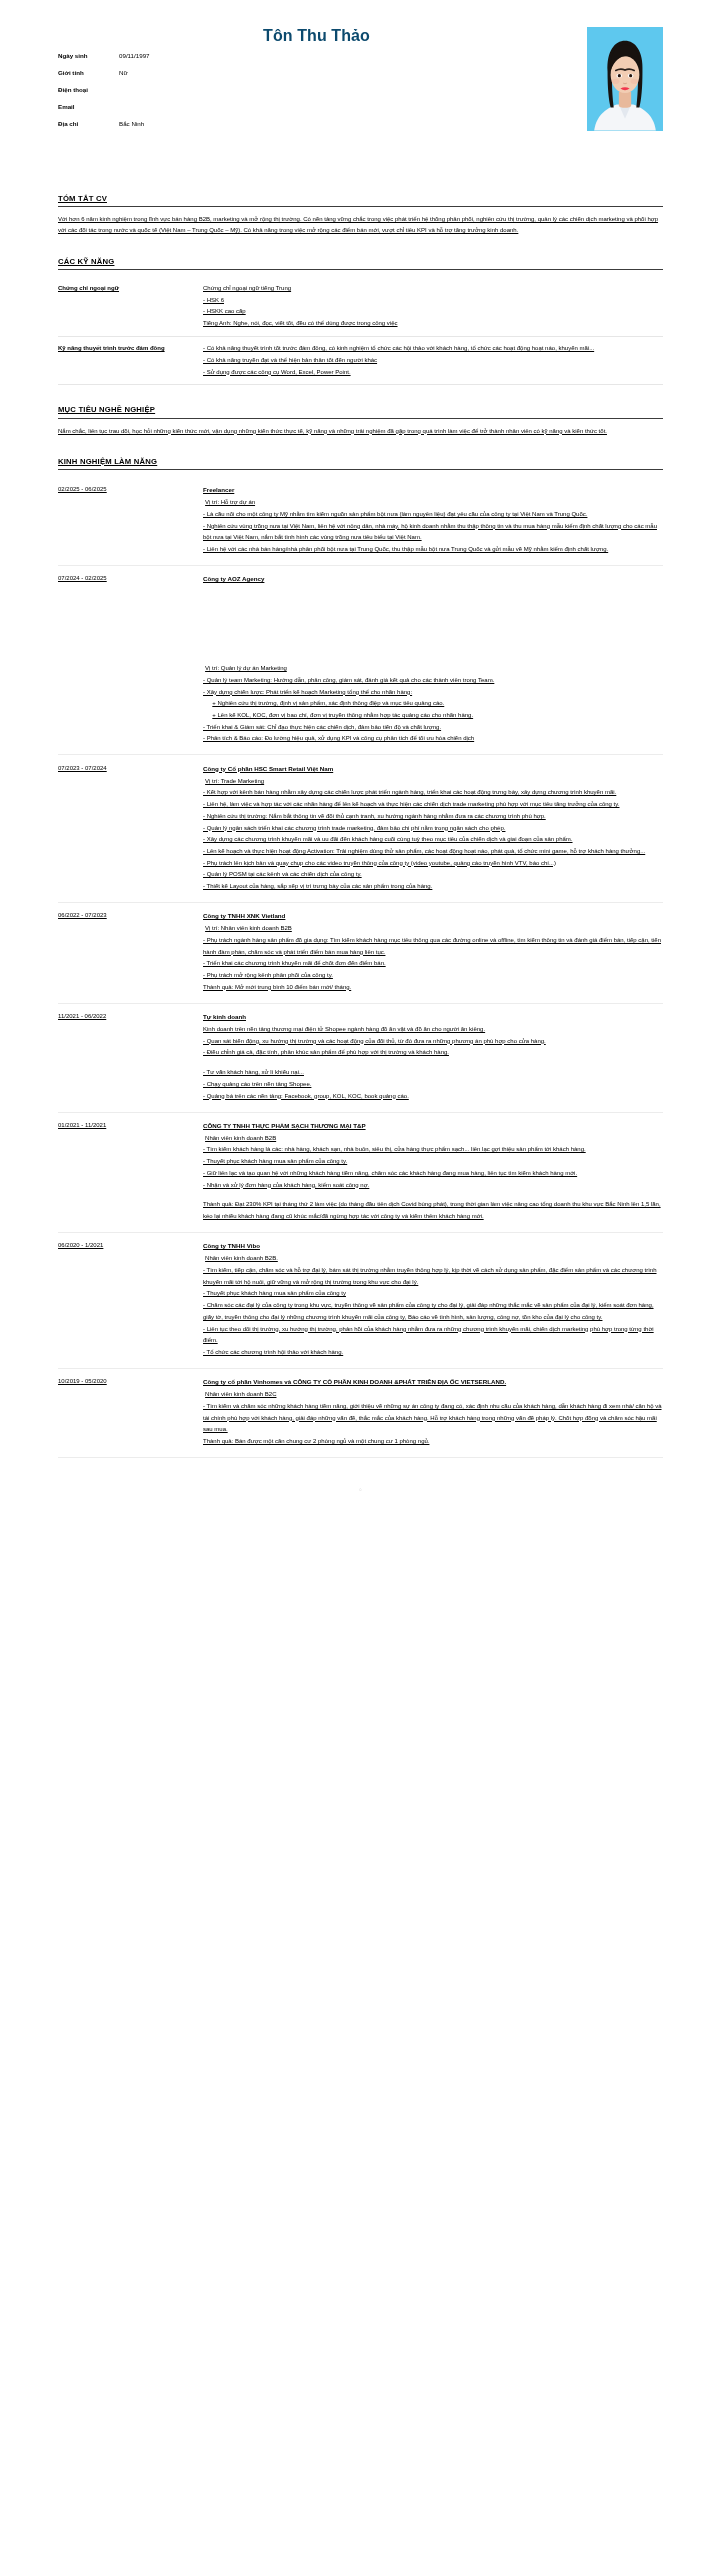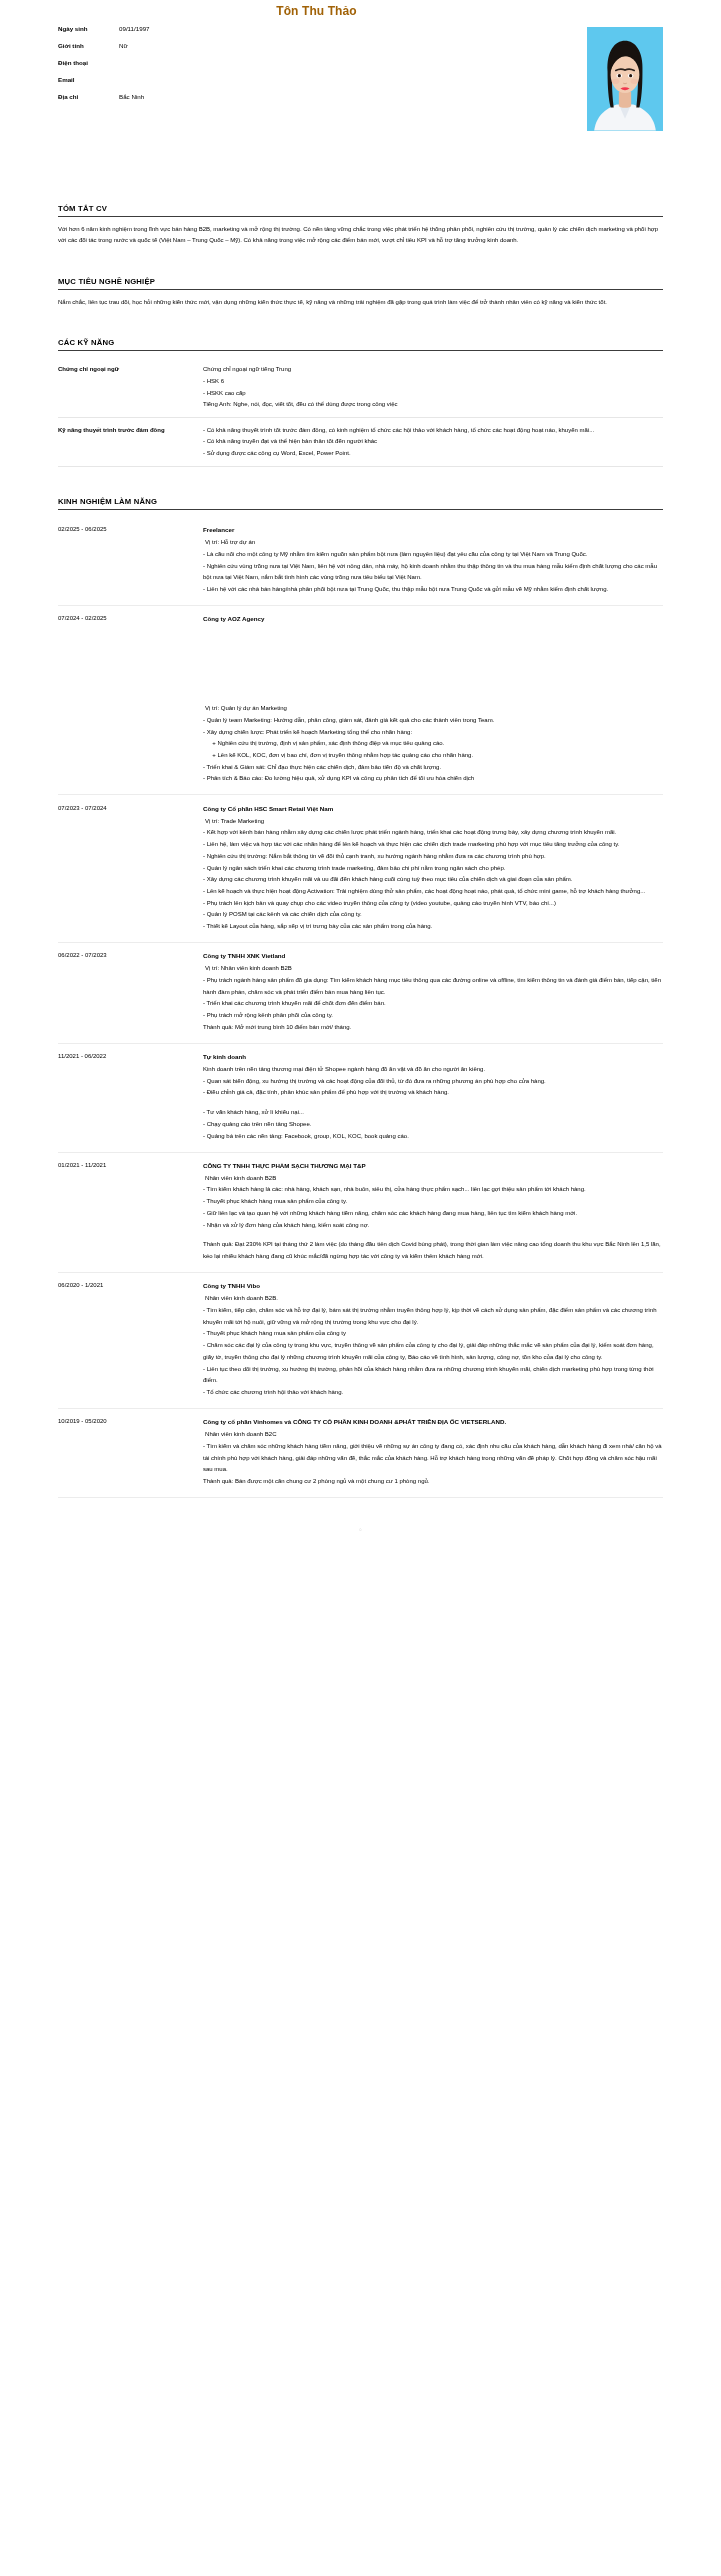--- a/index.html
+++ b/index.html
@@ -22,26 +22,26 @@
     padding: 0 58px 31px 58px;
   }
 
   
   .header {
     position: relative;
     padding-top: 4.1px;
     min-height: 170px;
   }
   .name {
-    font-size: 12px;
+    font-size: 16px;
     font-weight: bold;
-    color: #a16207;
+    color: #0c4a6e;
     text-align: center;
     letter-spacing: 0.1px;
-    margin: 0 0 0 0;
+    margin: 23px 0 0 0;
     padding-right: 88px;
   }
   .info-table {
     margin-top: 7.2px;
     width: 289px;
   }
   .info-row {
     display: flex;
     align-items: baseline;
     min-height: 15.5px;
@@ -64,21 +64,22 @@
     right: 0;
     width: 76px;
     height: 104px;
     overflow: hidden;
     background: #5ec8ee;
   }
   .photo svg { display: block; }
 
   
   .section {
-    margin-top: 30px;
+    margin-top: 20px;
+    text-decoration: underline;
   }
   .section-title {
     font-size: 7.7px;
     font-weight: bold;
     letter-spacing: 0.2px;
     color: #000;
     padding-bottom: 3.1px;
   }
   .section-rule {
     border-bottom: 1px solid #3c3c3c;
@@ -222,26 +223,20 @@
         <ellipse cx="56" cy="105" rx="7" ry="5" fill="#eeb7a2" opacity="0.5"></ellipse>
         <ellipse cx="92" cy="105" rx="7" ry="5" fill="#eeb7a2" opacity="0.5"></ellipse>
       </svg>
     </div>
   </div>
 
   <div class="section">
     <div class="section-title">TÓM TẮT CV</div>
     <div class="section-rule"></div>
     <p class="para">Với hơn 6 năm kinh nghiệm trong lĩnh vực bán hàng B2B, marketing và mở rộng thị trường. Có nền tảng vững chắc trong việc phát triển hệ thống phân phối, nghiên cứu thị trường, quản lý các chiến dịch marketing và phối hợp với các đối tác trong nước và quốc tế (Việt Nam – Trung Quốc – Mỹ). Có khả năng trong việc mở rộng các điểm bán mới, vượt chỉ tiêu KPI và hỗ trợ tăng trưởng kinh doanh.</p>
-  </div>
-
-  <div class="section">
-    <div class="section-title">MỤC TIÊU NGHỀ NGHIỆP</div>
-    <div class="section-rule"></div>
-    <p class="para">Nắm chắc, liên tục trau dồi, học hỏi những kiến thức mới, vận dụng những kiến thức thực tế, kỹ năng và những trải nghiệm đã gặp trong quá trình làm việc để trở thành nhân viên có kỹ năng và kiến thức tốt.</p>
   </div>
 
   <div class="section">
     <div class="section-title">CÁC KỸ NĂNG</div>
     <div class="section-rule"></div>
 
     <div class="row">
       <div class="row-left bold">Chứng chỉ ngoại ngữ</div>
       <div class="row-right">
         <span class="ln">Chứng chỉ ngoại ngữ tiếng Trung</span>
@@ -252,20 +247,26 @@
     </div>
 
     <div class="row">
       <div class="row-left bold">Kỹ năng thuyết trình trước đám đông</div>
       <div class="row-right">
         <span class="ln">- Có khả năng thuyết trình tốt trước đám đông, có kinh nghiệm tổ chức các hội thảo với khách hàng, tổ chức các hoạt động hoạt náo, khuyến mãi...</span>
         <span class="ln">- Có khả năng truyền đạt và thể hiện bản thân tốt đến người khác</span>
         <span class="ln">- Sử dụng được các công cụ Word, Excel, Power Point.</span>
       </div>
     </div>
+  </div>
+
+  <div class="section">
+    <div class="section-title">MỤC TIÊU NGHỀ NGHIỆP</div>
+    <div class="section-rule"></div>
+    <p class="para">Nắm chắc, liên tục trau dồi, học hỏi những kiến thức mới, vận dụng những kiến thức thực tế, kỹ năng và những trải nghiệm đã gặp trong quá trình làm việc để trở thành nhân viên có kỹ năng và kiến thức tốt.</p>
   </div>
 
   <div class="section">
     <div class="section-title">KINH NGHIỆM LÀM NĂNG</div>
     <div class="section-rule"></div>
     <div id="experience-list">
         <div class="exp">
           <div class="exp-date">02/2025 - 06/2025</div>
           <div class="exp-body">
             <span class="exp-company">Freelancer</span>

